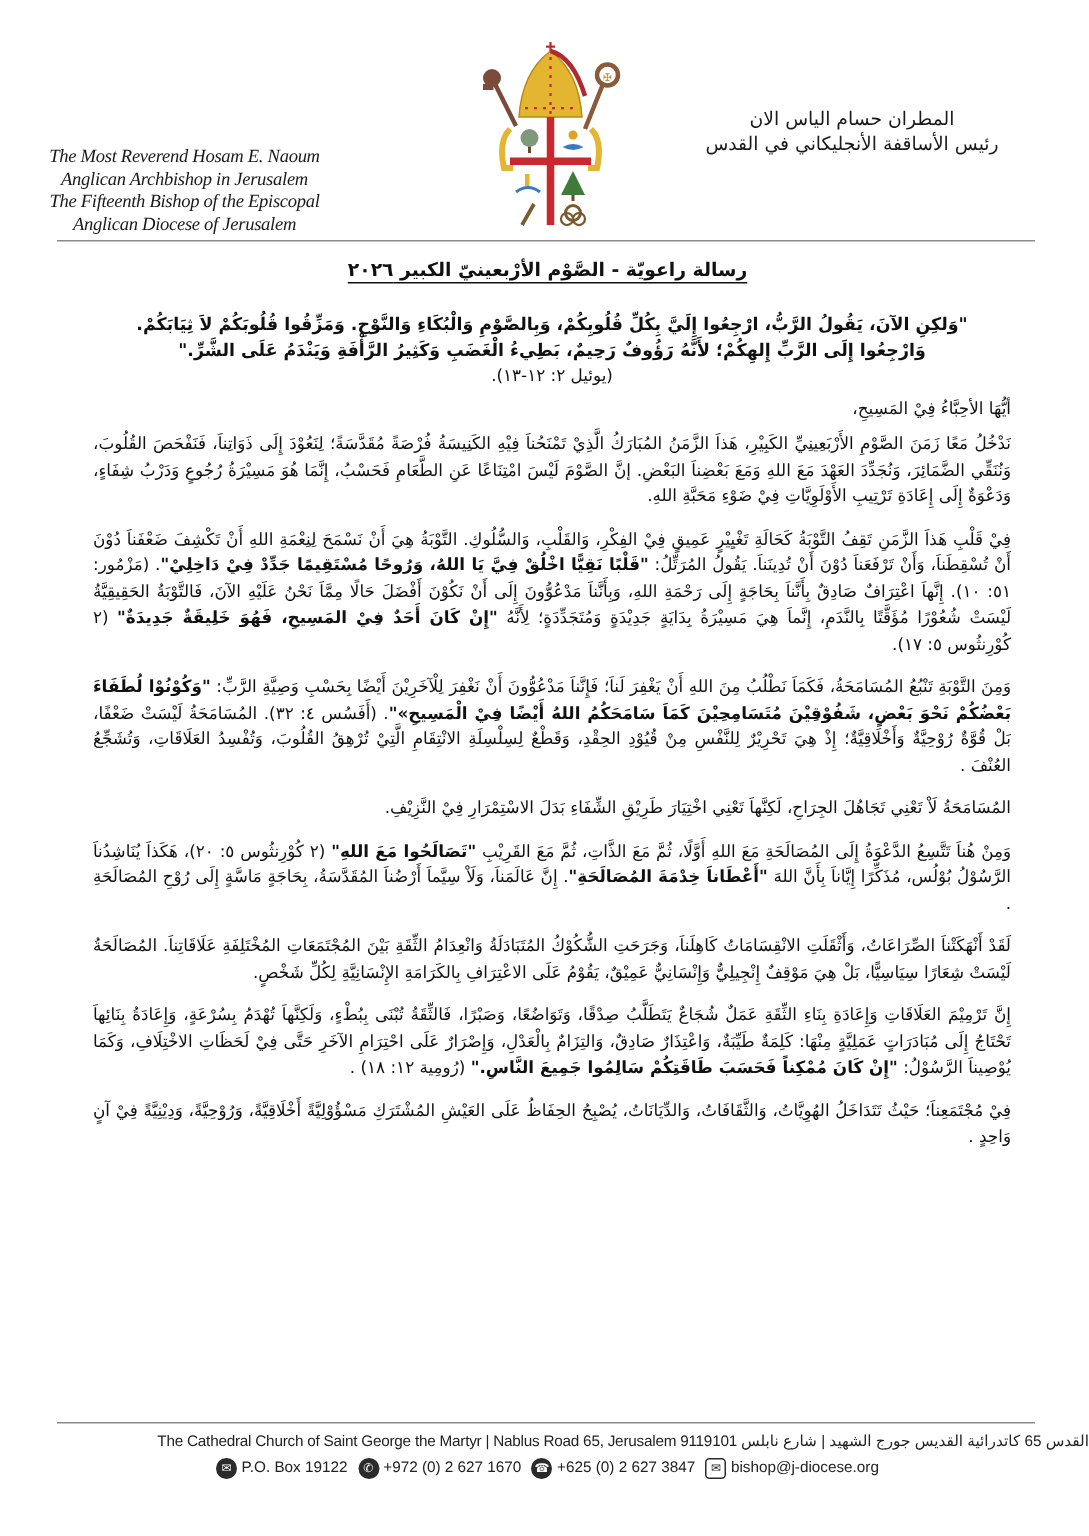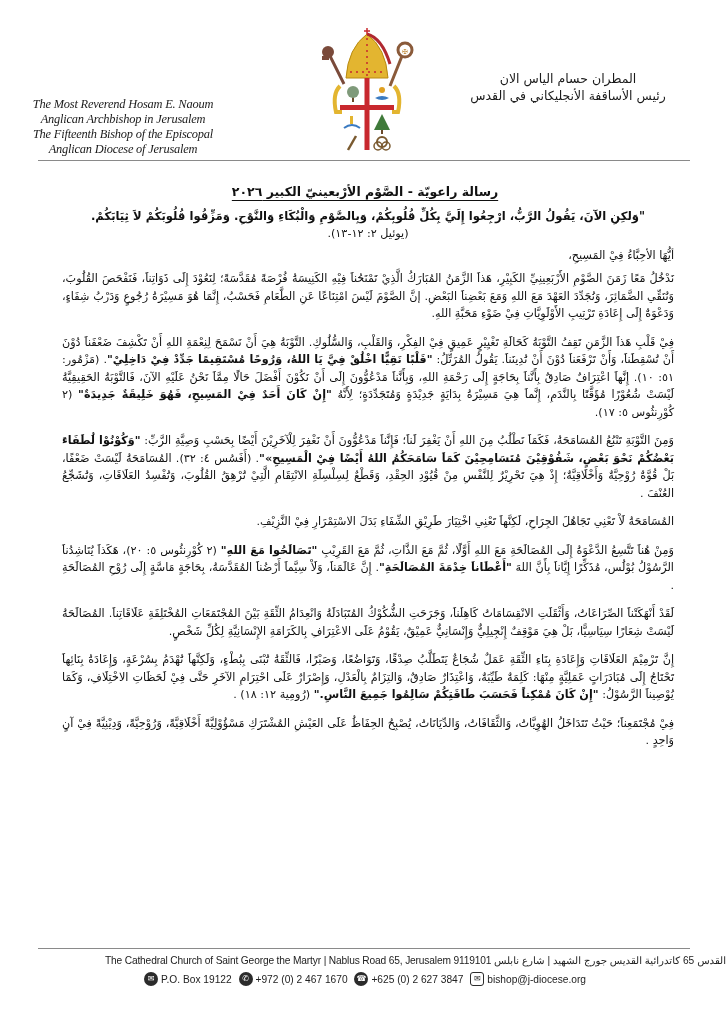--- a/index.html
+++ b/index.html
@@ -11,21 +11,21 @@
            font-family: "Liberation Serif", serif; font-style: italic; font-size: 12.4px; line-height: 15px; color: #1a1a1a; letter-spacing: -0.2px; margin-top: 27px; }
   .lh-en div { white-space: nowrap; }
   .lh-ar { position: absolute; left: 440px; top: 70px; width: 256px; text-align: center; direction: rtl;
            font-family: "DejaVu Sans", sans-serif; font-size: 12.5px; line-height: 17px; color: #1a1a1a; }
   .lh-ar div { white-space: nowrap; }
   .crest { position: absolute; left: 282px; top: 28px; width: 170px; height: 125px; }
   .hr-top { position: absolute; left: 38px; top: 160px; width: 652px; height: 1px; background: #8a8a8a; }
 
   
   .title { position: absolute; left: 210px; top: 172px; width: 310px; text-align: center; direction: rtl;
-           font-family: "DejaVu Sans", sans-serif; font-weight: bold; font-size: 12.5px; margin-top: 12px; }
+           font-family: "DejaVu Sans", sans-serif; font-weight: bold; font-size: 12.5px; }
   .title span { text-decoration: underline; text-underline-offset: 4px; }
 
   
   .body { position: absolute; left: 62px; top: 208px; width: 612px; direction: rtl; text-align: justify;
           font-family: "DejaVu Sans", sans-serif; font-size: 11.2px; line-height: 17.5px; color: #111; }
   .body p { margin: 0 0 11px 0; text-align-last: right; }
   .verse { font-weight: bold; font-size: 11.6px; line-height: 17px; text-align: center !important; text-align-last: center !important; margin-bottom: 0 !important; }
   .ref { text-align: right; text-align-last: center !important; margin-bottom: 4px !important; }
   .b { font-weight: bold; }
 
@@ -113,34 +113,35 @@
   </div>
 
   <div class="hr-top"></div>
 
   <div class="title">
     <span>رسالة راعويّة - الصَّوْم الأرْبعينيّ الكبير ٢٠٢٦</span>
   </div>
 
   <div class="body">
     <p class="verse">"وَلكِنِ الآنَ، يَقُولُ الرَّبُّ، ارْجِعُوا إِلَيَّ بِكُلِّ قُلُوبِكُمْ، وَبِالصَّوْمِ وَالْبُكَاءِ وَالنَّوْحِ. وَمَزِّقُوا قُلُوبَكُمْ لاَ ثِيَابَكُمْ.</p>
+    <p class="verse">وَارْجِعُوا إِلَى الرَّبِّ إِلهِكُمْ؛ لأَنَّهُ رَؤُوفٌ رَحِيمٌ، بَطِيءُ الْغَضَبِ وَكَثِيرُ الرَّأْفَةِ وَيَنْدَمُ عَلَى الشَّرِّ."</p>
     <p class="ref">(يوئيل ٢: ١٢-١٣).</p>
     <p style="margin-bottom:6px;">أيُّهَا الأحِبَّاءُ فِيْ المَسِيحِ،</p>
 
     <p><span>نَدْخُلُ مَعًا زَمَنَ الصَّوْمِ الأَرْبَعِينِيِّ الكَبِيْرِ، هَذاَ الزَّمَنُ المُبَارَكُ الَّذِيْ تَمْنَحُناَ فِيْهِ الكَنِيسَةُ فُرْصَةً مُقَدَّسَةً؛ لِنَعُوْدَ إِلَى ذَوَاتِناَ، فَنَفْحَصَ القُلُوبَ، وَنُنَقِّي الضَّمَائِرَ، وَنُجَدِّدَ العَهْدَ مَعَ اللهِ وَمَعَ بَعْضِناَ البَعْضِ. إنَّ الصَّوْمَ لَيْسَ امْتِنَاعًا عَنِ الطَّعَامِ فَحَسْبُ، إِنَّمَا هُوَ مَسِيْرَةُ رُجُوعٍ وَدَرْبُ شِفَاءٍ، وَدَعْوَةٌ إِلَى إِعَادَةِ تَرْتِيبِ الأَوْلَوِيَّاتِ فِيْ ضَوْءِ مَحَبَّةِ اللهِ.</span></p>
     <p><span>فِيْ قَلْبِ هَذاَ الزَّمَنِ تَقِفُ التَّوْبَةُ كَحَالَةِ تَغْيِيْرٍ عَمِيقٍ فِيْ الفِكْرِ، وَالقَلْبِ، وَالسُّلُوكِ. التَّوْبَةُ هِيَ أَنْ نَسْمَحَ لِنِعْمَةِ اللهِ أَنْ تَكْشِفَ ضَعْفَناَ دُوْنَ أَنْ تُسْقِطَناَ، وَأَنْ تَرْفَعَناَ دُوْنَ أَنْ تُدِينَناَ. يَقُولُ المُرَتِّلُ: </span><span class="b">"قَلْبًا نَقِيًّا اخْلُقْ فِيَّ يَا اللهُ، وَرُوحًا مُسْتَقِيمًا جَدِّدْ فِيْ دَاخِلِيْ"</span><span>. (مَزْمُور: ٥١: ١٠). إِنَّهاَ اعْتِرَافٌ صَادِقٌ بِأَنَّناَ بِحَاجَةٍ إِلَى رَحْمَةِ اللهِ، وَبِأَنَّناَ مَدْعُوُّونَ إِلَى أَنْ نَكُوْنَ أَفْضَلَ حَالًا مِمَّاَ نَحْنُ عَلَيْهِ الآنَ، فَالتَّوْبَةُ الحَقِيقِيَّةُ لَيْسَتْ شُعُوْرًا مُؤَقَّتًا بِالنَّدَمِ، إِنَّماَ هِيَ مَسِيْرَةُ بِدَايَةٍ جَدِيْدَةٍ وَمُتَجَدِّدَةٍ؛ لِأَنَّهُ </span><span class="b">"إِنْ كَانَ أَحَدٌ فِيْ المَسِيحِ، فَهُوَ خَلِيقَةٌ جَدِيدَةٌ"</span><span> (٢ كُوْرِنثُوس ٥: ١٧).</span></p>
     <p><span>وَمِنَ التَّوْبَةِ تَنْبُعُ المُسَامَحَةُ، فَكَمَاَ نَطْلُبُ مِنَ اللهِ أَنْ يَغْفِرَ لَناَ؛ فَإِنَّناَ مَدْعُوُّونَ أَنْ نَغْفِرَ لِلْآخَرِيْنَ أَيْضًا بِحَسْبِ وَصِيَّةِ الرَّبِّ: </span><span class="b">"وَكُوْنُوْا لُطَفَاءَ بَعْضُكُمْ نَحْوَ بَعْضٍ، شَفُوْقِيْنَ مُتَسَامِحِيْنَ كَمَاَ سَامَحَكُمُ اللهُ أَيْضًا فِيْ الْمَسِيحِ»"</span><span>. (أَفَسُس ٤: ٣٢). المُسَامَحَةُ لَيْسَتْ ضَعْفًا، بَلْ قُوَّةٌ رُوْحِيَّةٌ وَأَخْلَاقِيَّةٌ؛ إِذْ هِيَ تَحْرِيْرٌ لِلنَّفْسِ مِنْ قُيُوْدِ الحِقْدِ، وَقَطْعٌ لِسِلْسِلَةِ الانْتِقَامِ الَّتِيْ تُرْهِقُ القُلُوبَ، وَتُفْسِدُ العَلَاقَاتِ، وَتُشَجِّعُ العُنْفَ .</span></p>
     <p><span>المُسَامَحَةُ لَاْ تَعْنِي تَجَاهُلَ الجِرَاحِ، لَكِنَّهاَ تَعْنِي اخْتِيَارَ طَرِيْقِ الشِّفَاءِ بَدَلَ الاسْتِمْرَارِ فِيْ النَّزِيْفِ.</span></p>
     <p><span>وَمِنْ هُناَ تَتَّسِعُ الدَّعْوَةُ إِلَى المُصَالَحَةِ مَعَ اللهِ أَوَّلًا، ثُمَّ مَعَ الذَّاتِ، ثُمَّ مَعَ القَرِيْبِ </span><span class="b">"تَصَالَحُوا مَعَ اللهِ"</span><span> (٢ كُوْرِنثُوس ٥: ٢٠)، هَكَذاَ يُنَاشِدُناَ الرَّسُوْلُ بُوْلُس، مُذَكِّرًا إِيَّاناَ بِأَنَّ اللهَ </span><span class="b">"أَعْطَاناَ خِدْمَةَ المُصَالَحَةِ"</span><span>. إِنَّ عَالَمَناَ، وَلَاْ سِيَّماَ أَرْضُناَ المُقَدَّسَةُ، بِحَاجَةٍ مَاسَّةٍ إِلَى رُوْحِ المُصَالَحَةِ .</span></p>
     <p><span>لَقَدْ أَنْهَكَتْناَ الصِّرَاعَاتُ، وَأَثْقَلَتِ الانْقِسَامَاتُ كَاهِلَناَ، وَجَرَحَتِ الشُّكُوْكُ المُتَبَادَلَةُ وَانْعِدَامُ الثِّقَةِ بَيْنَ المُجْتَمَعَاتِ المُخْتَلِفَةِ عَلَاقَاتِناَ. المُصَالَحَةُ لَيْسَتْ شِعَارًا سِيَاسِيًّا، بَلْ هِيَ مَوْقِفٌ إِنْجِيلِيٌّ وَإِنْسَانِيٌّ عَمِيْقٌ، يَقُوْمُ عَلَى الاعْتِرَافِ بِالكَرَامَةِ الإِنْسَانِيَّةِ لِكُلِّ شَخْصٍ.</span></p>
     <p><span>إِنَّ تَرْمِيْمَ العَلَاقَاتِ وَإِعَادَةِ بِنَاءِ الثِّقَةِ عَمَلٌ شُجَاعٌ يَتَطَلَّبُ صِدْقًا، وَتَوَاضُعًا، وَصَبْرًا، فَالثِّقَةُ تُبْنَى بِبُطْءٍ، وَلَكِنَّهاَ تُهْدَمُ بِسُرْعَةٍ، وَإِعَادَةُ بِنَائِهاَ تَحْتَاجُ إِلَى مُبَادَرَاتٍ عَمَلِيَّةٍ مِنْهَا: كَلِمَةٌ طَيِّبَةٌ، وَاعْتِذَارٌ صَادِقٌ، وَالتِزَامٌ بِالْعَدْلِ، وَإِصْرَارٌ عَلَى احْتِرَامِ الآخَرِ حَتَّى فِيْ لَحَظَاتِ الاخْتِلَافِ، وَكَمَا يُوْصِيناَ الرَّسُوْلُ: </span><span class="b">"إِنْ كَانَ مُمْكِناً فَحَسَبَ طَاقَتِكُمْ سَالِمُوا جَمِيعَ النَّاسِ."</span><span> (رُومِية ١٢: ١٨) .</span></p>
     <p><span>فِيْ مُجْتَمَعِناَ؛ حَيْثُ تَتَدَاخَلُ الهُوِيَّاتُ، وَالثَّقَافَاتُ، وَالدِّيَانَاتُ، يُصْبِحُ الحِفَاظُ عَلَى العَيْشِ المُشْتَرَكِ مَسْؤُوْلِيَّةً أَخْلَاقِيَّةً، وَرُوْحِيَّةً، وَدِيْنِيَّةً فِيْ آنٍ وَاحِدٍ .</span></p>
   </div>
 
   <div class="hr-bot"></div>
   <div class="foot1">The Cathedral Church of Saint George the Martyr | Nablus Road 65, Jerusalem 9119101 القدس 65 كاتدرائية القديس جورج الشهيد | شارع نابلس</div>
   <div class="foot2">
     <span class="ic">✉</span><span class="txt">P.O. Box 19122</span>
-    <span class="ic">✆</span><span class="txt">+972 (0) 2 467 1670</span>
+    <span class="ic">✆</span><span class="txt">+972 (0) 2 627 1670</span>
     <span class="ic">☎</span><span class="txt">+625 (0) 2 627 3847</span>
     <span class="ic" style="background:#fff;color:#2b2b2b;border:1.5px solid #2b2b2b;width:12px;height:12px;line-height:12px;border-radius:3px;">✉</span><span class="txt">bishop@j-diocese.org</span>
   </div>
 </div>
 
 </body></html>

